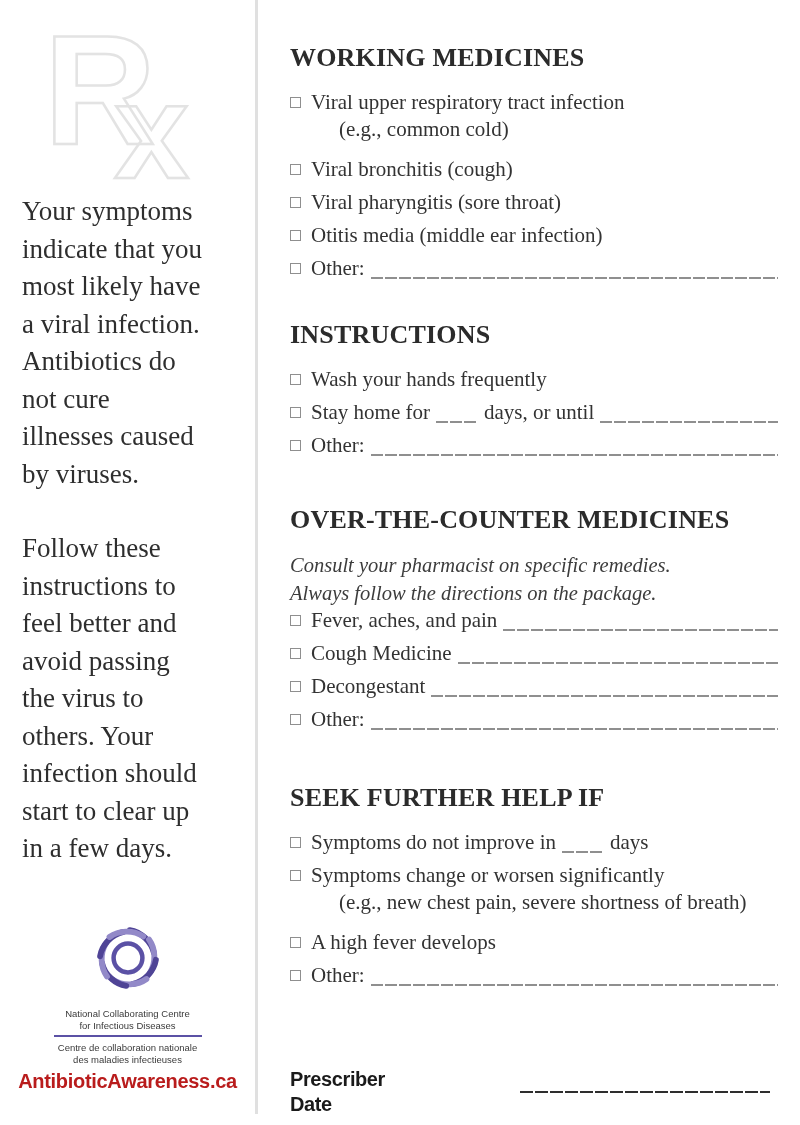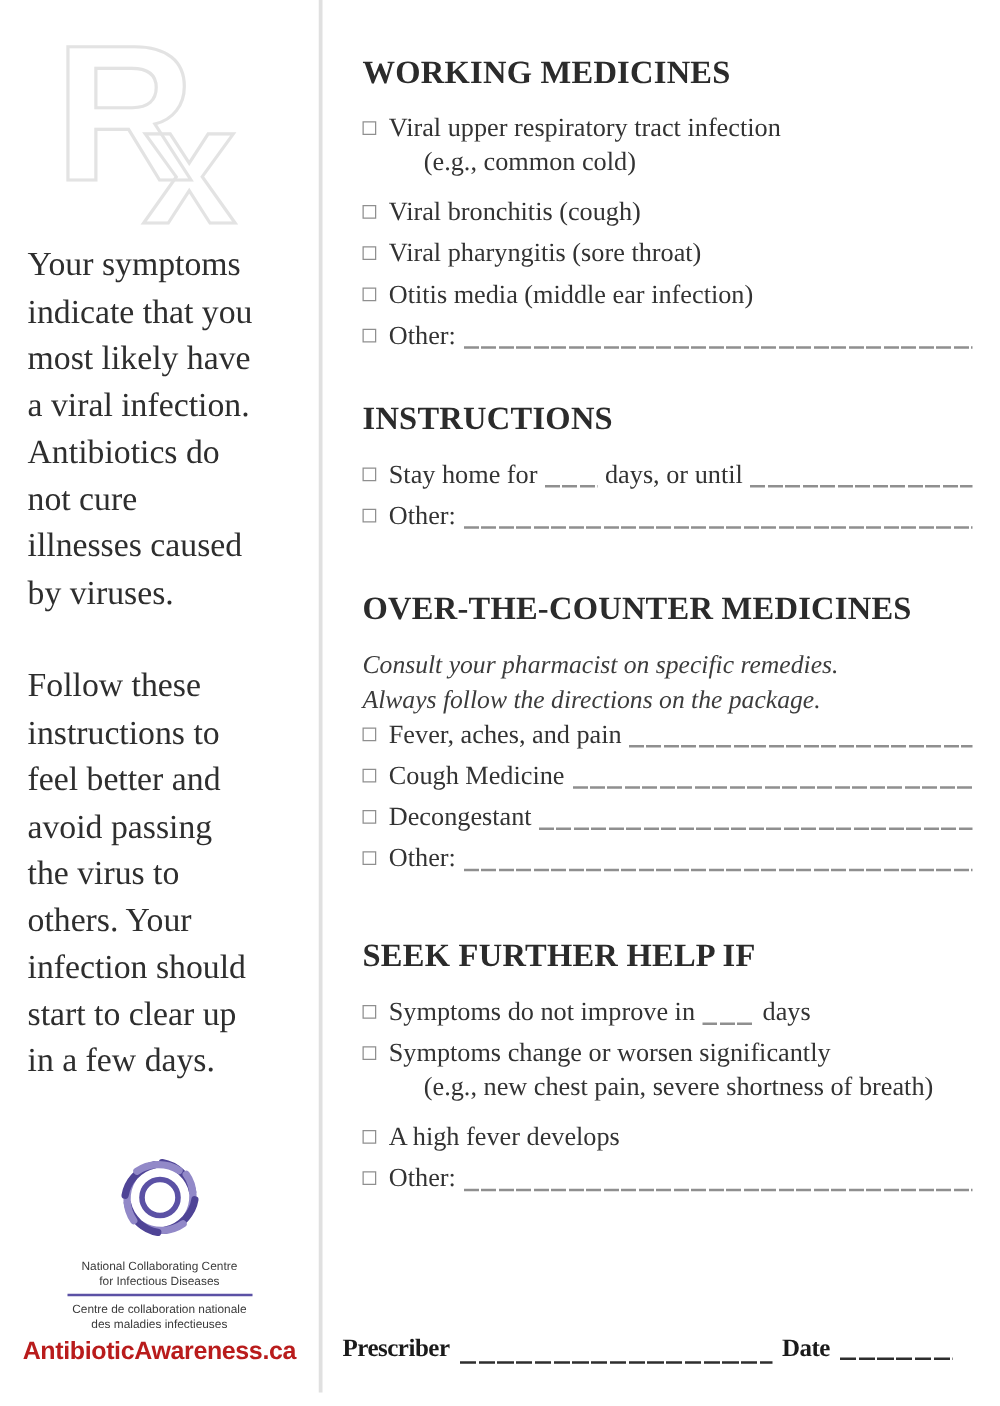--- a/index.html
+++ b/index.html
@@ -52,24 +52,24 @@
   .seg-text { white-space:nowrap; }
   .line {
     display:block; height:2px; margin:0 6px;
     background:repeating-linear-gradient(90deg, #8f8f8f 0 12px, rgba(0,0,0,0) 12px 14px);
     align-self:flex-end; margin-bottom:3px;
   }
   .line.fill { flex:1 1 auto; margin-right:0; }
   .line.blank { flex:none; }
   
   .footer {
-    position:absolute; left:274px; top:1068px; width:488px;
+    position:absolute; left:290px; top:1068px; width:488px;
     display:flex; align-items:baseline;
-    font-family:Liberation Serif, serif; font-weight:bold; font-size:20px;
-    letter-spacing:-0.4px; color:#1a1a1a;
+    font-family:Liberation Sans, sans-serif; font-weight:bold; font-size:20px;
+    letter-spacing:-0.4px; color:#1a1a1a;flex-direction:column;
   }
   .footer .line {
     background:repeating-linear-gradient(90deg, #2e2e2e 0 13px, rgba(0,0,0,0) 13px 15px);
     height:2px; align-self:flex-end; margin-bottom:3px;
   }
   .footer .prescriber-line { flex:none; width:250px; margin:0 8px; }
   .footer .date-line { flex:1 1 auto; margin:0 0 3px 8px; }
 </style>
 </head>
 <body>
@@ -175,20 +175,28 @@
             </div>
           </div>
         </div>
       </section>
       <section class="form-section">
         <h2 class="sec-title">INSTRUCTIONS</h2>
         <div class="item">
           <span class="checkbox"></span>
           <div class="item-body">
             <div class="seg-row">
+              <span class="seg-text">Wash your hands frequently</span>
+            </div>
+          </div>
+        </div>
+        <div class="item">
+          <span class="checkbox"></span>
+          <div class="item-body">
+            <div class="seg-row">
               <span class="seg-text">Stay home for</span>
               <span class="line blank" style="width: 42px;"></span>
               <span class="seg-text">days, or until</span>
               <span class="line fill"></span>
             </div>
           </div>
         </div>
         <div class="item">
           <span class="checkbox"></span>
           <div class="item-body">

